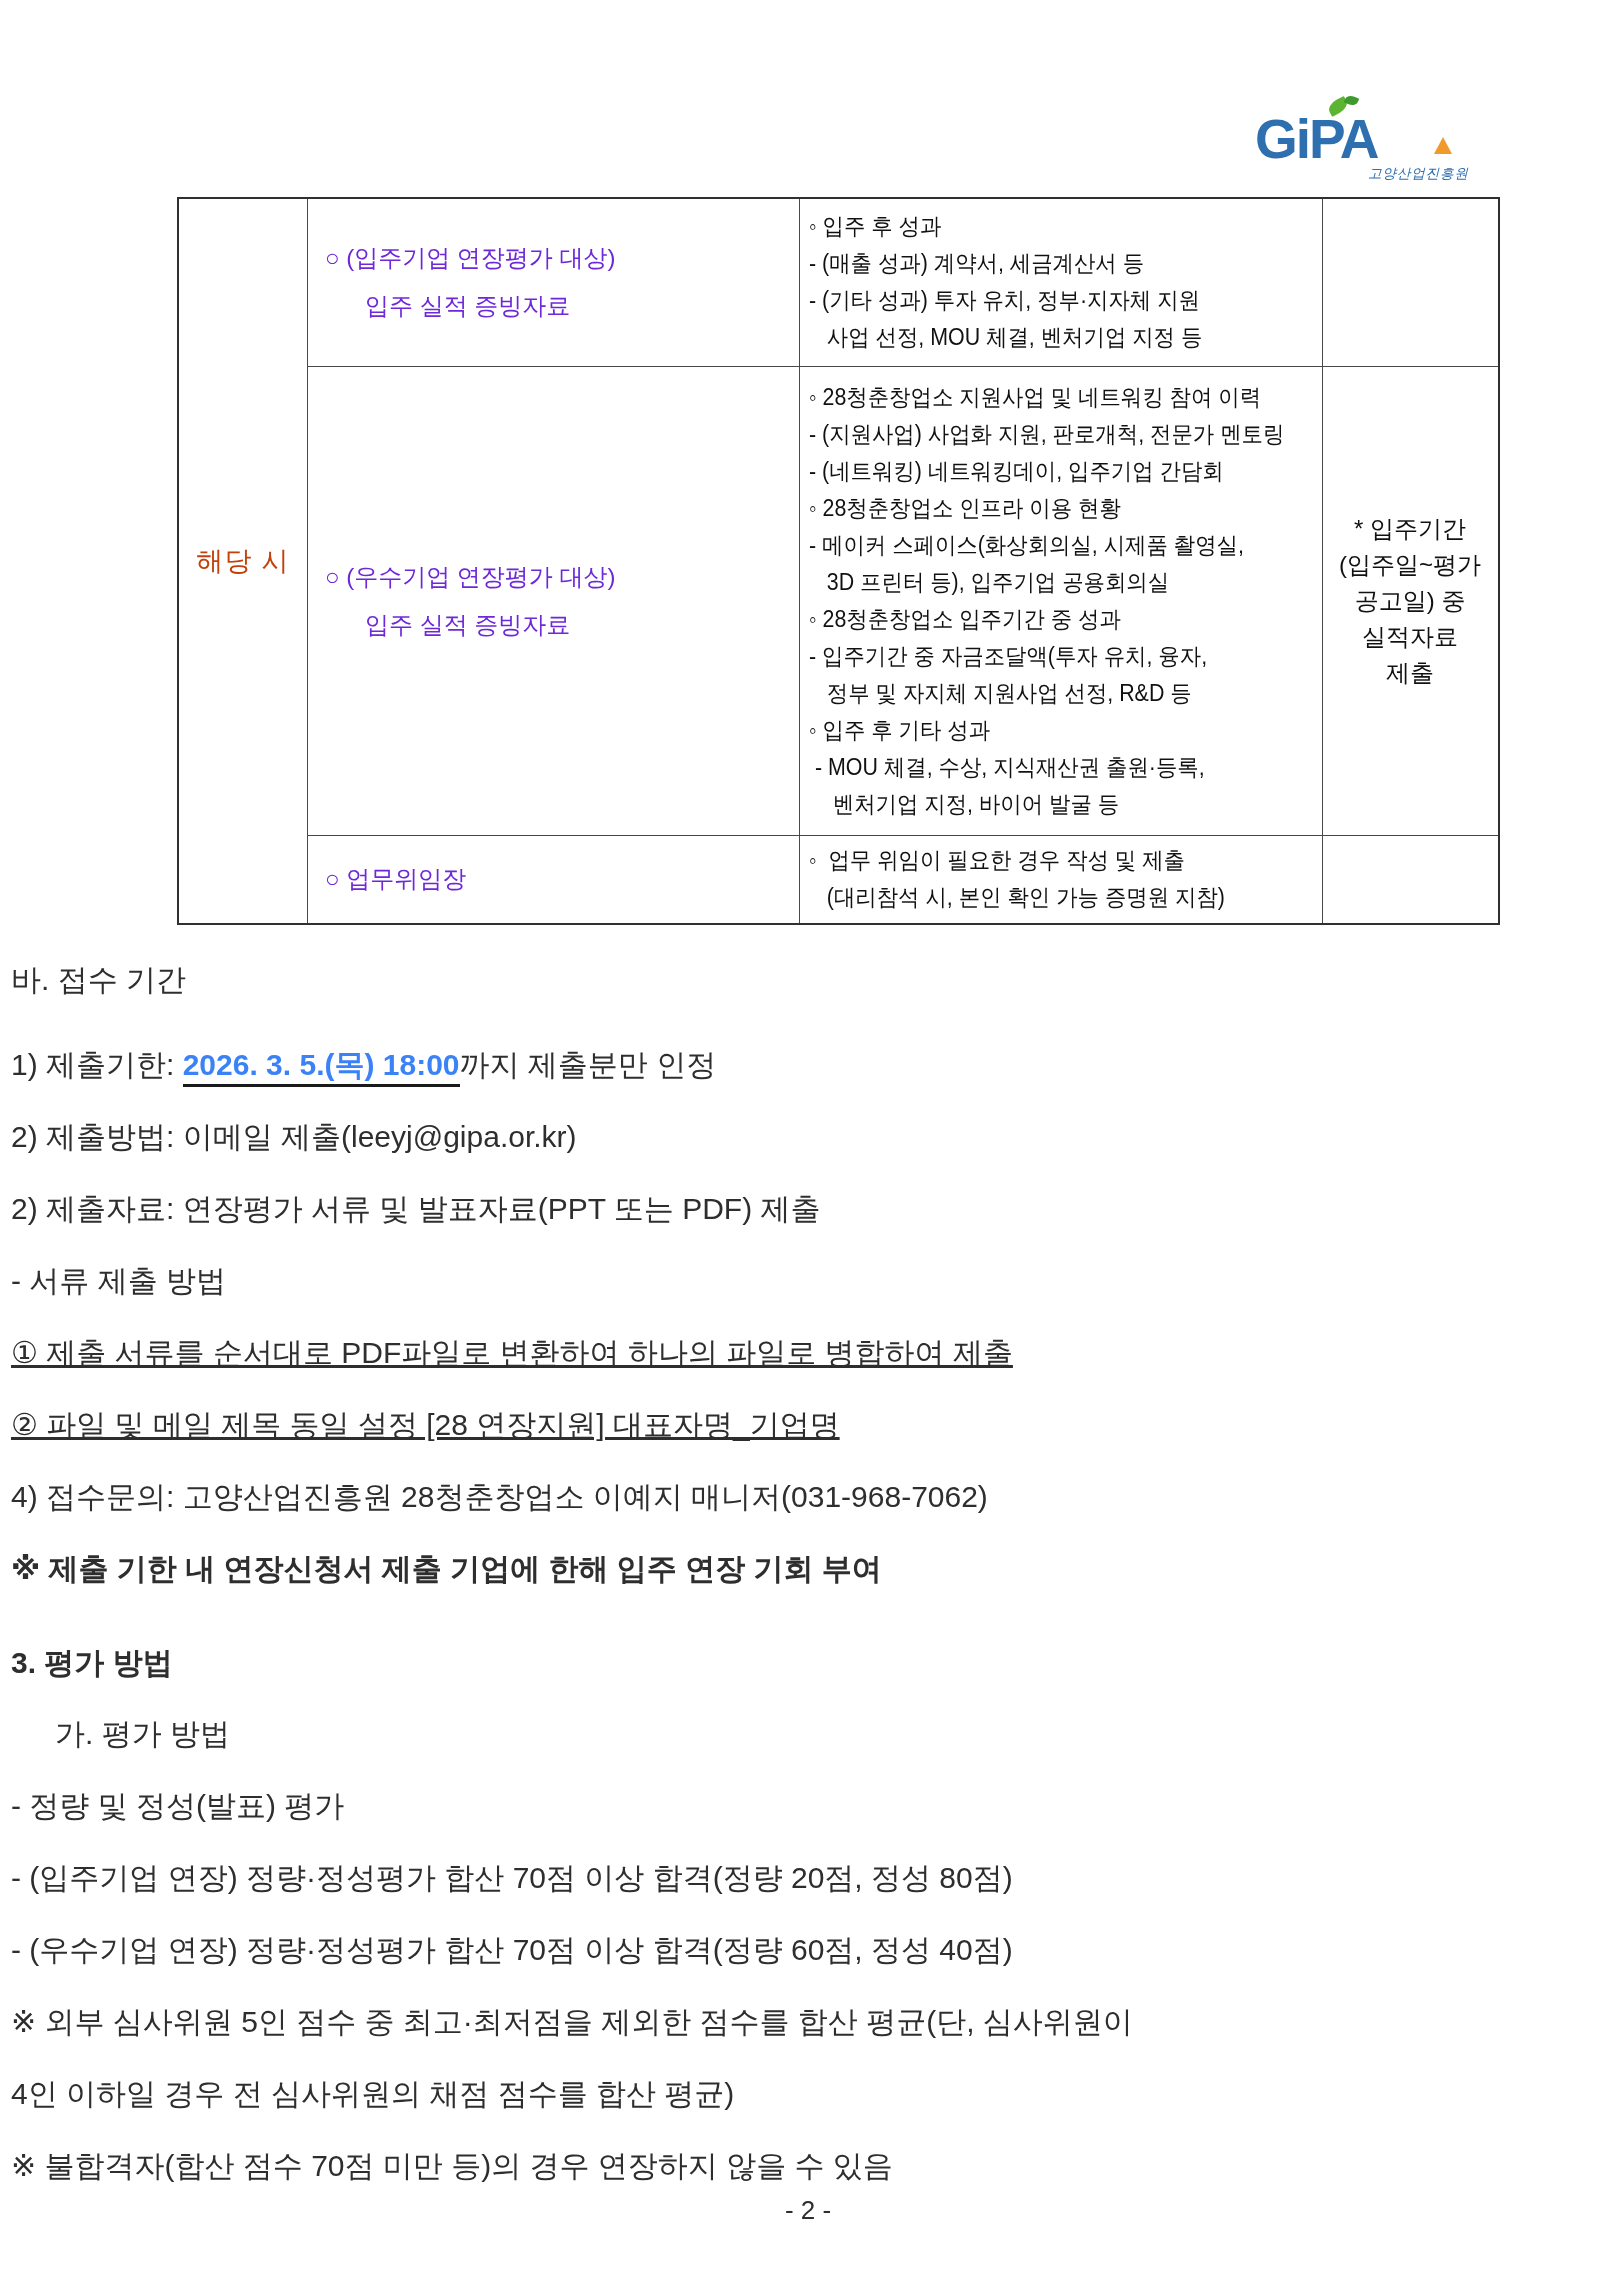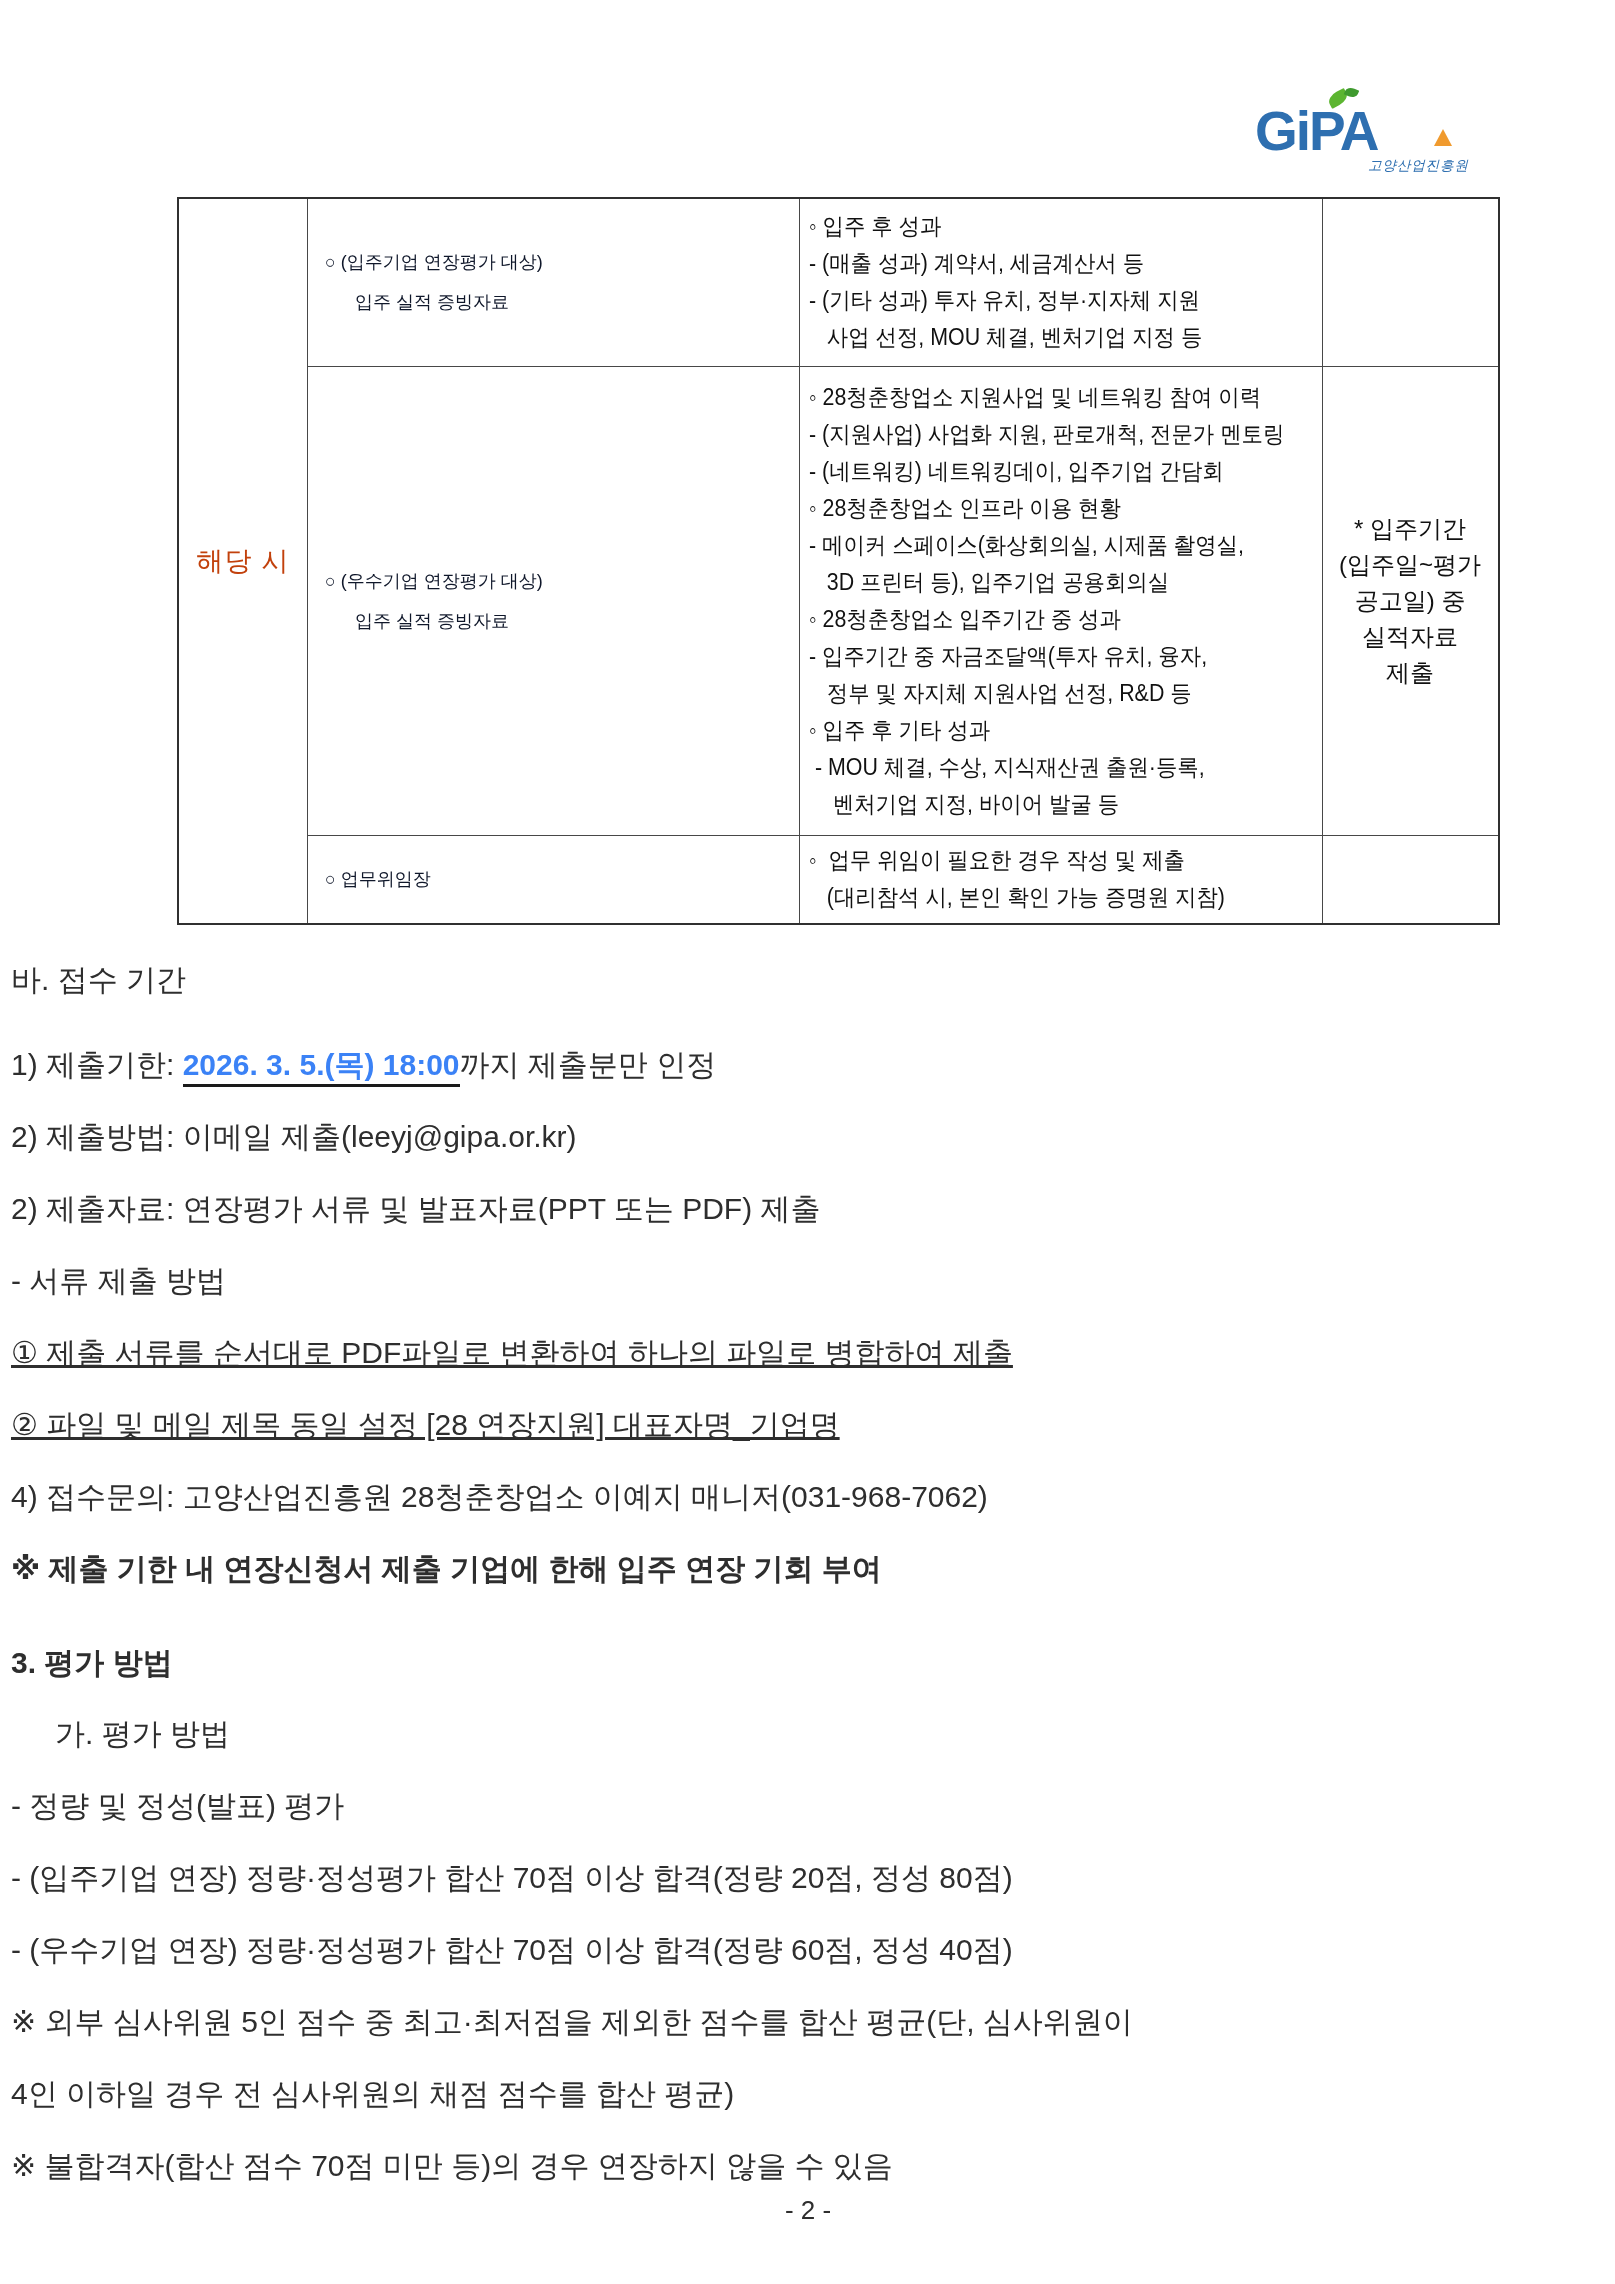--- a/index.html
+++ b/index.html
@@ -2,43 +2,43 @@
 <html style="font-size:10.4px"><head>
 <meta charset="utf-8">
 <style>
   html,body{margin:0;padding:0;}
   body{
     width:1616px;height:2284px;background:#ffffff;position:relative;
     font-family:"Liberation Sans","DejaVu Sans",sans-serif;color:#1c1c1c;
     overflow:hidden;
   }
   
-  .logo{position:absolute;left:1255px;top:100px;width:215px;}
+  .logo{position:absolute;left:1255px;top:108px;width:215px;}
   .logo-row{position:relative;height:63px;}
   .logo-text{
     font-size:55px;font-weight:bold;color:#2e6fb0;letter-spacing:-2px;
     line-height:63px;white-space:nowrap;
   }
   .leaf1{position:absolute;left:73px;top:-7.8px;width:19.6px;height:13px;
     background:#5cb531;border-radius:60% 5% 60% 5%;transform:rotate(-28deg);}
   .leaf2{position:absolute;left:90px;top:-11.7px;width:13px;height:9px;
     background:#3f9a2e;border-radius:60% 5% 60% 5%;transform:rotate(22deg);}
   .tri{position:absolute;right:18px;top:29px;width:0;height:0;
     border-left:9.8px solid transparent;border-right:9.8px solid transparent;
     border-bottom:17px solid #f09a2e;}
   .logo-sub{font-size:13.7px;color:#2e6fb0;letter-spacing:0.7px;margin-top:-6.5px;
     text-align:right;padding-right:1.3px;white-space:nowrap;font-style:italic;}
   
   .table-wrap{position:absolute;left:177px;top:197px;}
   table{border-collapse:collapse;table-layout:fixed;border:2px solid #303030;}
   td{border:1.3px solid #484848;overflow:hidden;}
   td.c-cond{width:126px;text-align:center;vertical-align:middle;
     font-size:27px;color:#c2410c;letter-spacing:1.3px;}
-  td.c-doc{width:473px;vertical-align:middle;font-size:18px;line-height:40px;
-    padding-left:17px;white-space:pre-wrap;color:#0f172a;}
+  td.c-doc{width:473px;vertical-align:middle;font-size:24px;line-height:48px;
+    padding-left:17px;white-space:pre-wrap;color:#6d28d9;}
   td.c-detail{width:510px;vertical-align:middle;font-size:23px;line-height:37px;
     padding:3.9px 2.6px 3.9px 9px;color:#111;}
   td.c-note{width:173px;vertical-align:middle;text-align:center;
     font-size:24px;line-height:36px;white-space:pre-wrap;color:#111;}
   .squeeze{white-space:pre-wrap;transform:scaleX(0.93);transform-origin:0 50%;width:107%;}
   tr.r1{height:168px;}
   tr.r2{height:469px;}
   tr.r3{height:89px;}
   
   .content{position:absolute;left:0;top:963px;width:1616px;margin-left:11px;}

